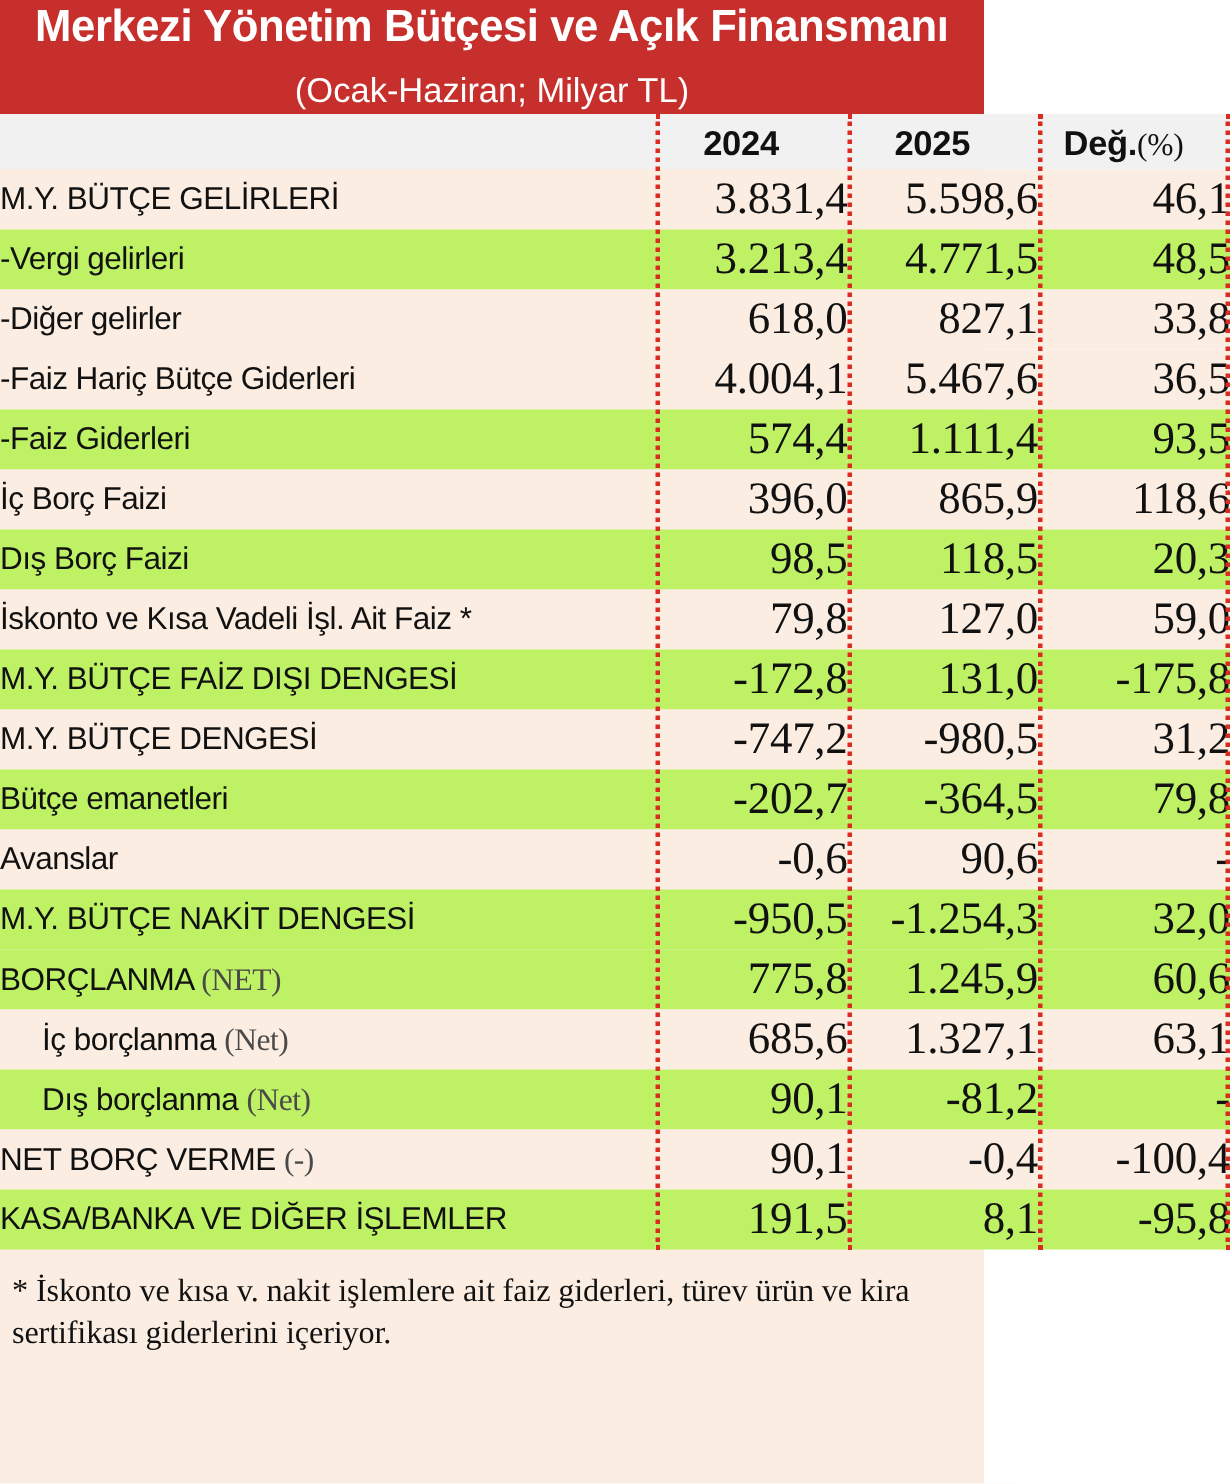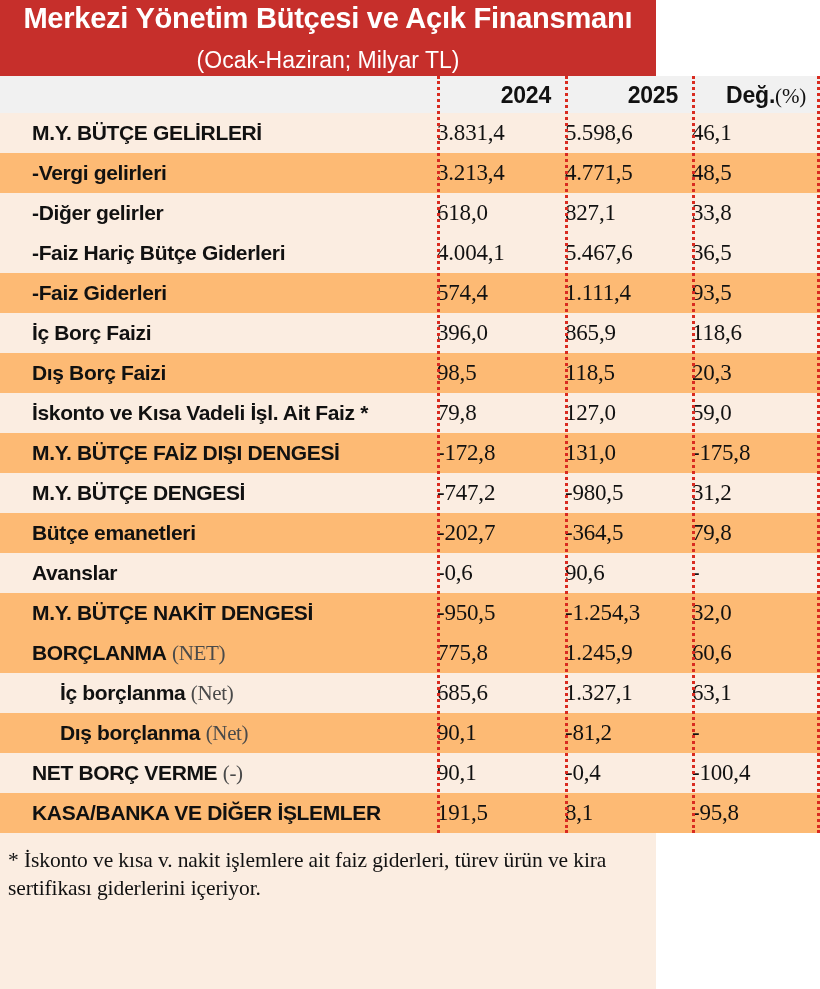--- a/index.html
+++ b/index.html
@@ -69,21 +69,20 @@
   table.budget col.c-y2024  { width: 128px; }
   table.budget col.c-y2025  { width: 127px; }
   table.budget col.c-chg    { width: 128px; }
 
   table.budget tr.head-row {
     background: #F1F1F1;
     height: 37px;
   }
   table.budget tr.head-row th {
     padding: 0 14px 4px 0;
-    text-align: right;
     vertical-align: bottom;
     font-family: "Liberation Sans", sans-serif;
     font-weight: bold;
     font-size: 23px;
     color: #111111;
     letter-spacing: -0.2px;
   }
   table.budget tr.head-row th.label-head {
     text-align: left;
     padding-left: 10px;
@@ -91,49 +90,49 @@
   .pct-suffix {
     font-family: "Liberation Serif", serif;
     font-weight: normal;
     font-size: 21px;
   }
 
   table.budget tbody tr {
     height: 40px;
   }
   table.budget tbody tr.odd  { background: #FBEDE1; }
-  table.budget tbody tr.even { background: #fdba74; }
+  table.budget tbody tr.even { background: #bef264; }
 
   table.budget td {
     padding: 0;
     vertical-align: middle;
     color: #111111;
   }
   td.lbl {
     padding-left: 10px;
     padding-right: 6px;
     font-family: "Liberation Sans", sans-serif;
     font-size: 21px;
     letter-spacing: -0.35px;
     white-space: nowrap;
   }
   td.lbl.indent { padding-left: 28px; }
-  td.lbl .bold  { font-weight: bold; padding-left: 32px; }
+  td.lbl .bold  { font-weight: normal; }
   td.lbl .paren {
     font-weight: normal;
     color: #4a4a4a;
     font-family: "Liberation Serif", serif;
     font-size: 21px;
   }
 
   td.num {
-    text-align: left;
+    text-align: right;
     padding-right: 14px;
     font-family: "Liberation Serif", serif;
-    font-size: 23px;
+    font-size: 30px;
     letter-spacing: -0.2px;
     white-space: nowrap;
   }
 
   
   .sep {
     position: absolute;
     top: 0;
     bottom: 0;
     width: 0;

